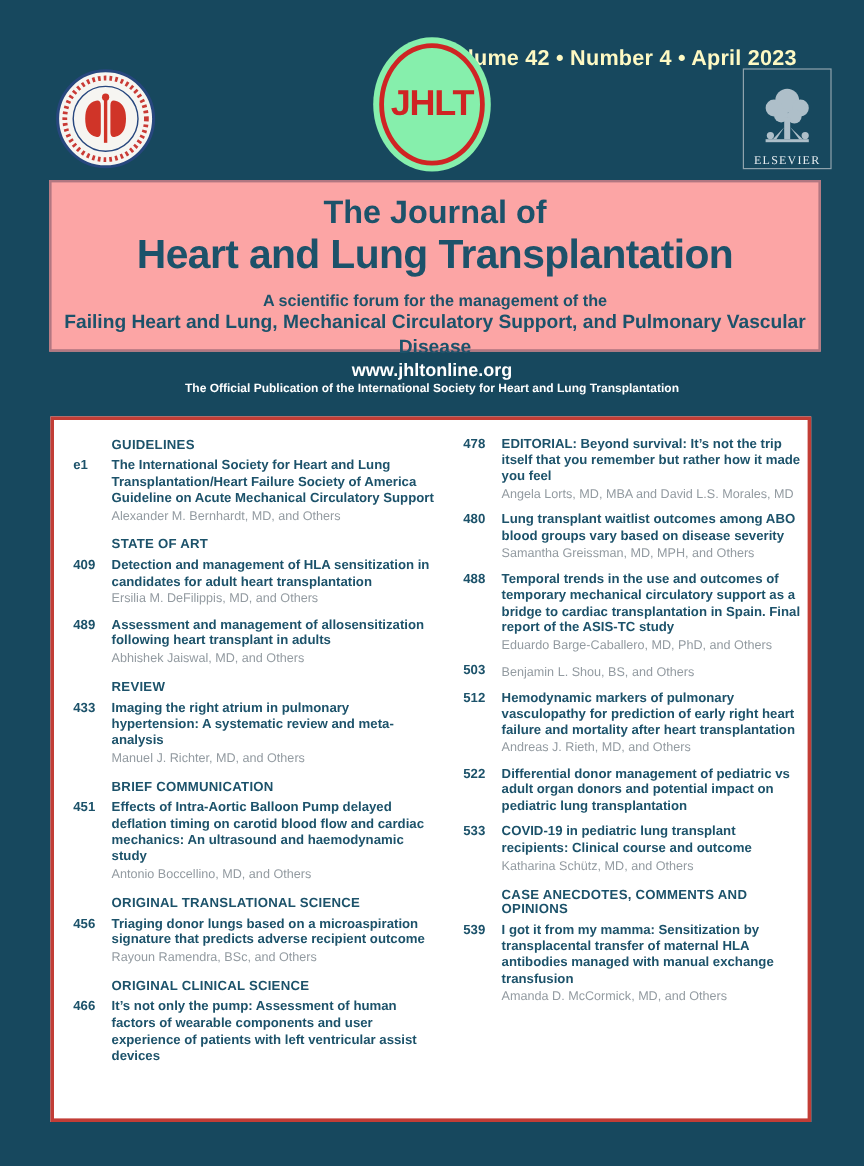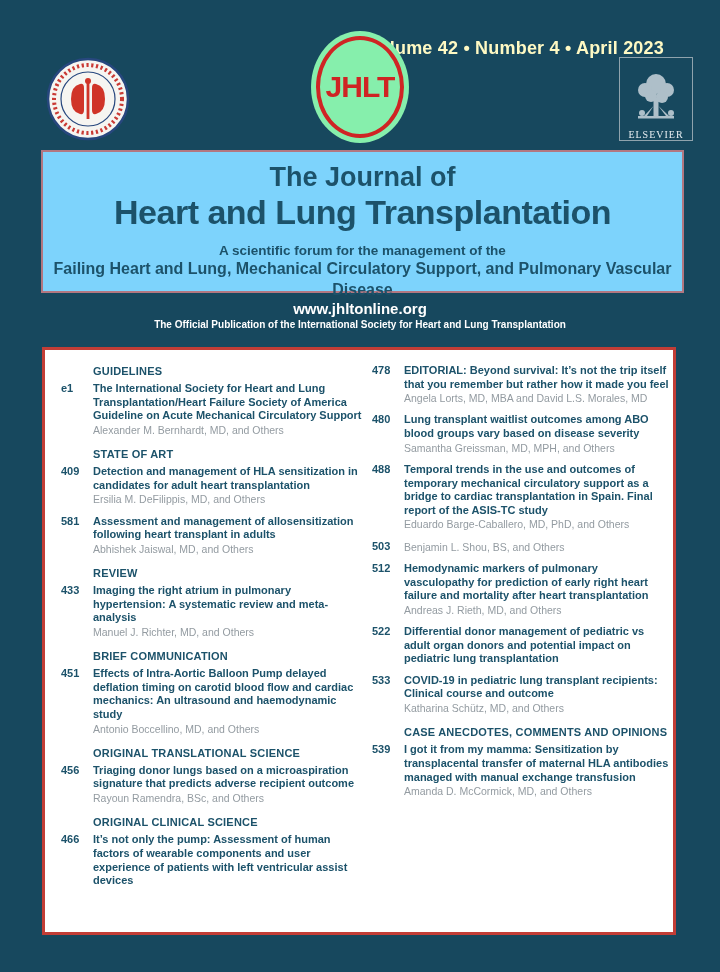--- a/index.html
+++ b/index.html
@@ -39,36 +39,36 @@
     padding-bottom:0;
   }
   .elsevier-label {
     font-family:"Liberation Serif", serif;
     font-size:10px; color:#e8eef2; letter-spacing:1px; margin-top:3px;
   }
 
   
   .masthead {
     position:absolute; left:41px; top:150px; width:643px; height:143px;
-    background:#7dd3fc; border:2px solid #b27781; text-align:center;
+    background:#fca5a5; border:2px solid #b27781; text-align:center;
   }
   .mast-title1 { margin-top:11px; font-size:27px; font-weight:bold; color:#1c526a; line-height:1.1; }
   .mast-title2 { font-size:34px; font-weight:bold; color:#1c526a; line-height:1.12; letter-spacing:-0.5px; }
   .mast-sub1 { margin-top:11px; font-size:13.5px; font-weight:bold; color:#1c526a; line-height:1.3; }
   .mast-sub2 { font-size:16px; font-weight:bold; color:#1c526a; line-height:1.3; }
 
   .site-block { position:absolute; top:300px; left:0; width:100%; text-align:center; color:#ffffff; }
   .site-url { font-size:15px; font-weight:bold; }
   .site-official { font-size:10px; font-weight:bold; margin-top:2px; }
 
   
   .toc {
     position:absolute; left:42px; top:347px; width:634px; height:588px;
     background:#ffffff; border:3px solid #c23d36;
-    display:flex; gap:6px; padding:14px 2px 0 16px; overflow:hidden;
+    display:flex; gap:20px; padding:14px 2px 0 16px; overflow:hidden;
   }
   .toc-col-left  { width:305px; flex:none; }
   .toc-col-right { flex:1; }
 
   .toc-header {
     font-size:11px; font-weight:bold; color:#1c526a; letter-spacing:0.2px;
     margin:11px 0 5px 32px;
   }
   .toc-section:first-child .toc-header { margin-top:1px; }
 
@@ -147,21 +147,21 @@
       <div class="toc-section">
         <div class="toc-header">STATE OF ART</div>
         <div class="toc-entry">
           <div class="toc-num">409</div>
           <div class="toc-body">
             <div class="toc-title">Detection and management of HLA sensitization in candidates for adult heart transplantation</div>
             <div class="toc-authors">Ersilia M. DeFilippis, MD, and Others</div>
           </div>
         </div>
         <div class="toc-entry">
-          <div class="toc-num">581</div>
+          <div class="toc-num">489</div>
           <div class="toc-body">
             <div class="toc-title">Assessment and management of allosensitization following heart transplant in adults</div>
             <div class="toc-authors">Abhishek Jaiswal, MD, and Others</div>
           </div>
         </div>
       </div>
       <div class="toc-section">
         <div class="toc-header">REVIEW</div>
         <div class="toc-entry">
           <div class="toc-num">433</div>

